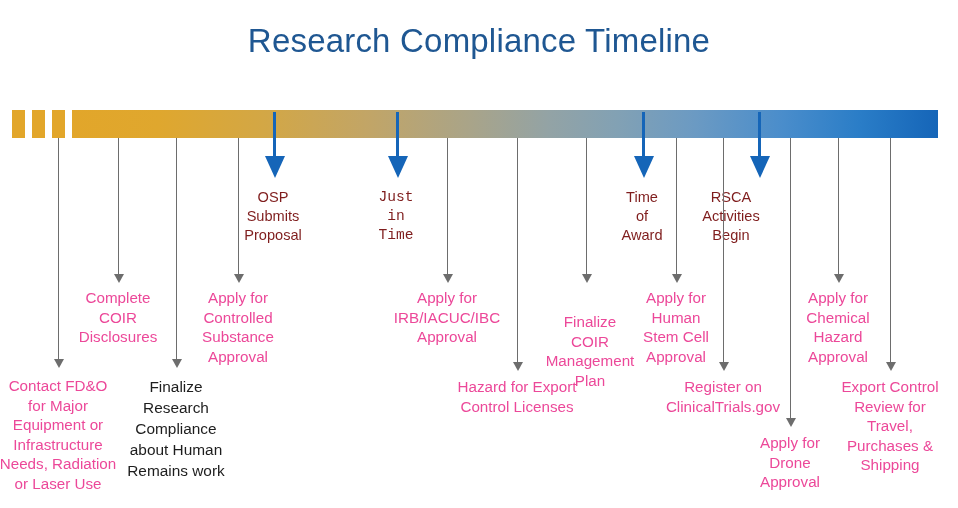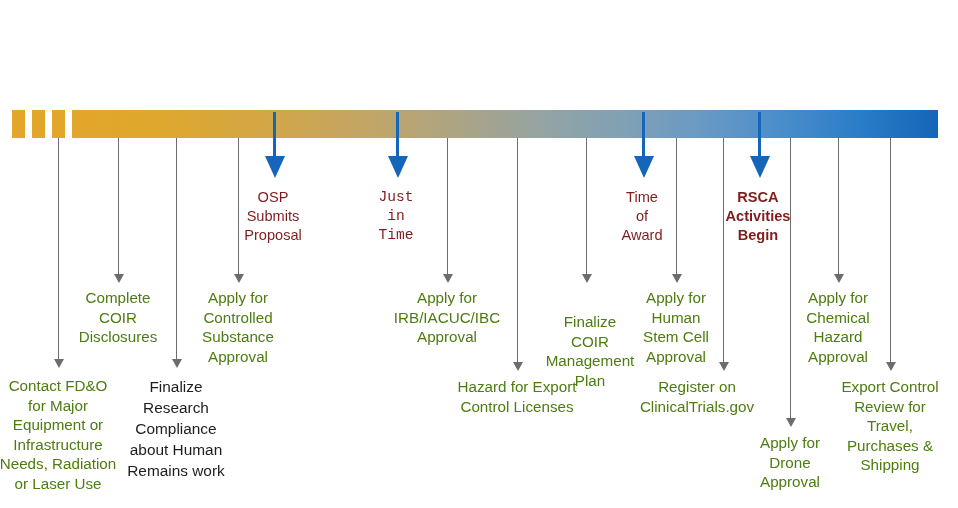--- a/index.html
+++ b/index.html
@@ -87,21 +87,21 @@
   .arrowhead.blue {
     border-left: 10px solid transparent;
     border-right: 10px solid transparent;
     border-top: 22px solid #1565b8;
   }
 
   
   .label {
     position: absolute;
     text-align: center;
-    color: #4d7c0f;
+    color: #ec4899;
     font-size: 15.2px;
     line-height: 19.5px;
     font-family: "Liberation Sans", sans-serif;
     white-space: pre-line;
   }
   .label.blue {
     color: #7f1d1d;
     font-size: 14.6px;
     line-height: 19px;
   }
@@ -109,20 +109,21 @@
     color: #1d1d1d;
     font-size: 15.4px;
     line-height: 21px;
   }
 </style>
 </head>
 <body>
 
 <div id="canvas">
 
+  <div id="title">Research Compliance Timeline</div>
 
   <div id="bar-group">
     <div class="bar-seg tick-seg-1" style="left: 12px; width: 13px;"></div>
     <div class="bar-seg tick-seg-2" style="left: 32px; width: 13px;"></div>
     <div class="bar-seg tick-seg-3" style="left: 52px; width: 13px;"></div>
     <div id="bar-main" style="left: 72px; width: 866px;"></div>
   </div>
 
   <div id="above-layer">
       <div class="connector blue" style="left: 273px; top: 112px; height: 44px;"></div>
@@ -135,21 +136,21 @@
       <div class="label blue" style="left: 326px; top: 188px; width: 140px; font-family: Liberation Mono, monospace;">Just
 in
 Time</div>
       <div class="connector blue" style="left: 642px; top: 112px; height: 44px;"></div>
       <div class="arrowhead blue" style="left: 633.7px; top: 156px;"></div>
       <div class="label blue" style="left: 572px; top: 188px; width: 140px;">Time
 of
 Award</div>
       <div class="connector blue" style="left: 758px; top: 112px; height: 44px;"></div>
       <div class="arrowhead blue" style="left: 749.7px; top: 156px;"></div>
-      <div class="label blue" style="left: 688px; top: 188px; width: 140px; font-weight: bold;">RSCA
+      <div class="label blue" style="left: 661px; top: 188px; width: 140px;">RSCA
 Activities
 Begin</div>
     </div>
   <div id="below-layer">
       <div class="connector" style="left: 58px; top: 138px; height: 221px;"></div>
       <div class="arrowhead" style="left: 53.7px; top: 359px;"></div>
       <div class="label" style="left: -22px; top: 376px; width: 160px;">Contact FD&amp;O
 for Major
 Equipment or
 Infrastructure
@@ -189,21 +190,21 @@
 Management
 Plan</div>
       <div class="connector" style="left: 676px; top: 138px; height: 136px;"></div>
       <div class="arrowhead" style="left: 671.7px; top: 274px;"></div>
       <div class="label" style="left: 611px; top: 288px; width: 130px;">Apply for
 Human
 Stem Cell
 Approval</div>
       <div class="connector" style="left: 723px; top: 138px; height: 224px;"></div>
       <div class="arrowhead" style="left: 718.7px; top: 362px;"></div>
-      <div class="label" style="left: 607px; top: 377px; width: 180px;">Register on
+      <div class="label" style="left: 633px; top: 377px; width: 180px;">Register on
 ClinicalTrials.gov</div>
       <div class="connector" style="left: 790px; top: 138px; height: 280px;"></div>
       <div class="arrowhead" style="left: 785.7px; top: 418px;"></div>
       <div class="label" style="left: 730px; top: 433px; width: 120px;">Apply for
 Drone
 Approval</div>
       <div class="connector" style="left: 838px; top: 138px; height: 136px;"></div>
       <div class="arrowhead" style="left: 833.7px; top: 274px;"></div>
       <div class="label" style="left: 775px; top: 288px; width: 126px;">Apply for
 Chemical

